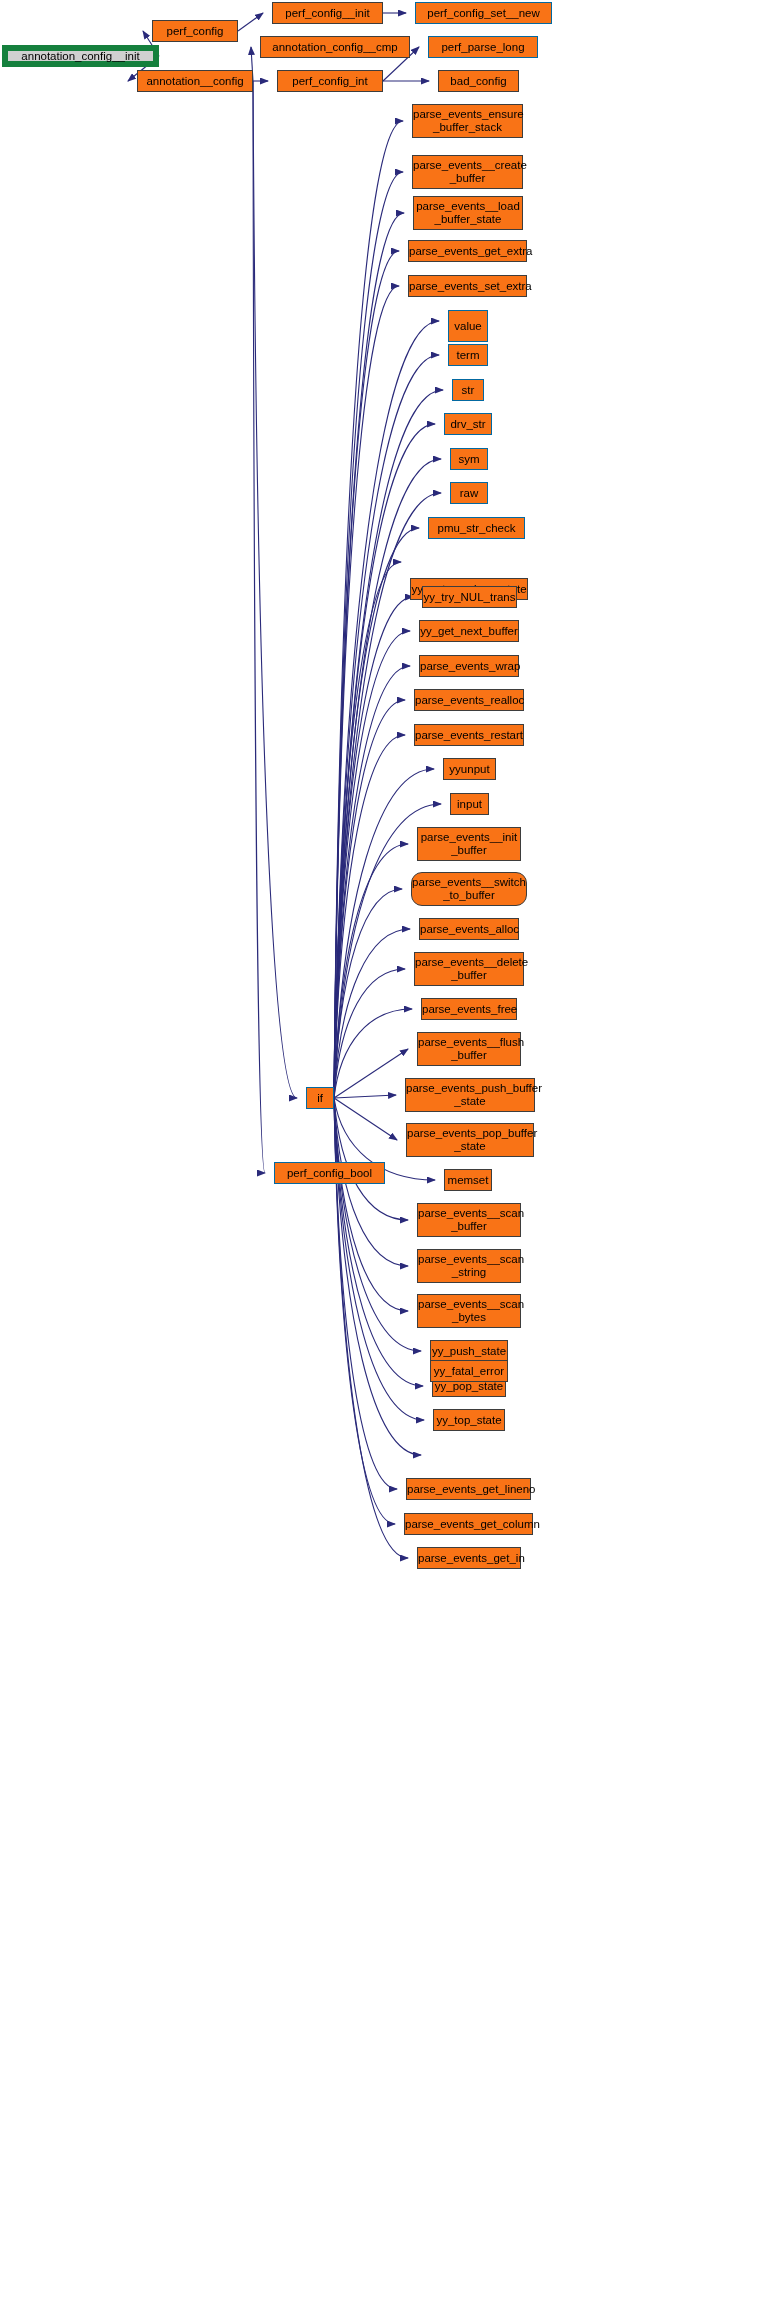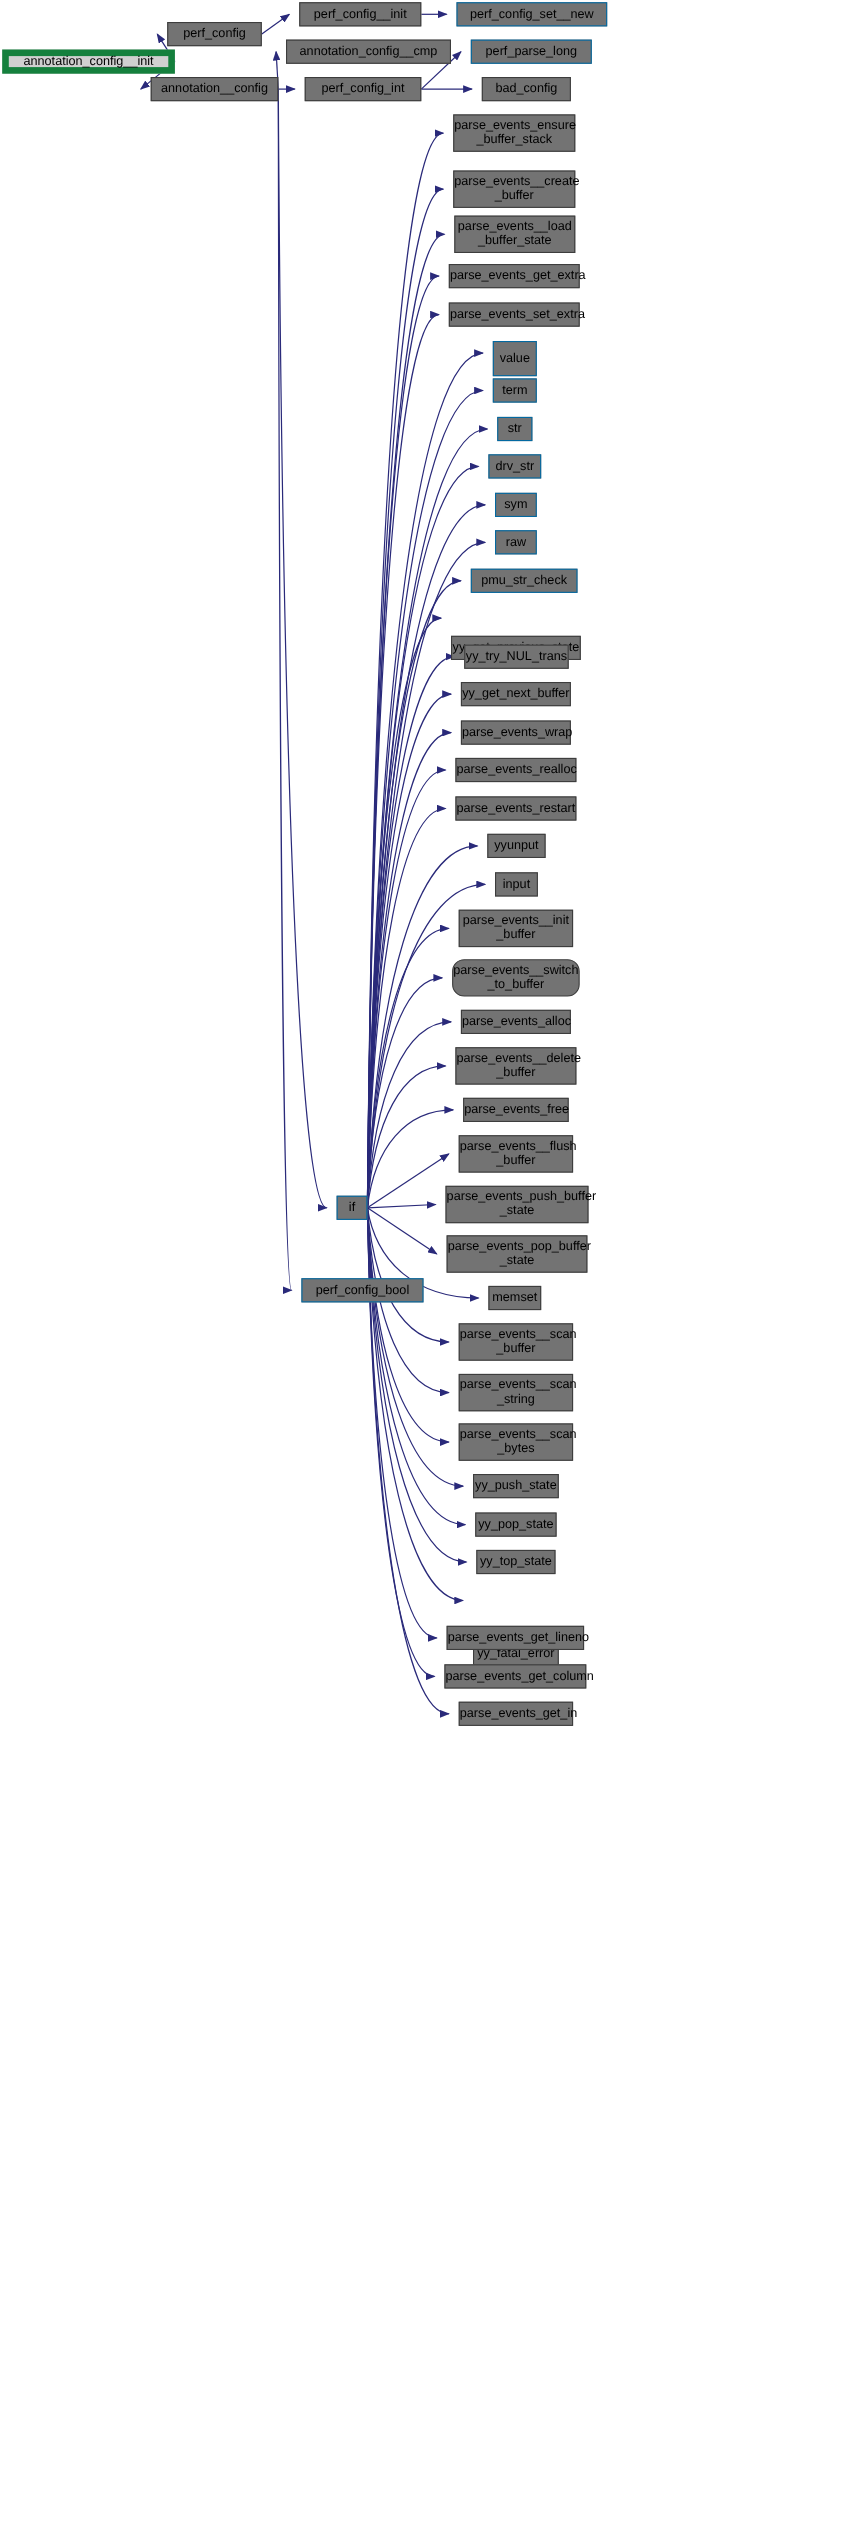--- a/index.html
+++ b/index.html
@@ -26,21 +26,21 @@
   .node {
     position: absolute;
     box-sizing: border-box;
     display: flex;
     align-items: center;
     justify-content: center;
     text-align: center;
     line-height: 1.12;
     font-size: 11.5px;
     color: #000000;
-    background: #737373;
+    background: #f97316;
     border: 1px solid #3d3d3d;
     white-space: pre;
     cursor: default;
     z-index: 2;
   }
   .node.red {
     border: 1px solid #0369a1;
   }
   .node.root {
     background: #d0d0d0;
@@ -165,18 +165,18 @@
       <div class="node" style="left: 444px; top: 1169px; width: 48px; height: 22px;"><span>memset</span></div>
       <div class="node" style="left: 417px; top: 1203px; width: 104px; height: 34px;"><span>parse_events__scan
 _buffer</span></div>
       <div class="node" style="left: 417px; top: 1249px; width: 104px; height: 34px;"><span>parse_events__scan
 _string</span></div>
       <div class="node" style="left: 417px; top: 1294px; width: 104px; height: 34px;"><span>parse_events__scan
 _bytes</span></div>
       <div class="node" style="left: 430px; top: 1340px; width: 78px; height: 22px; text-align: center;"><span>yy_push_state</span></div>
       <div class="node" style="left: 432px; top: 1375px; width: 74px; height: 22px;"><span>yy_pop_state</span></div>
       <div class="node" style="left: 433px; top: 1409px; width: 72px; height: 22px;"><span>yy_top_state</span></div>
-      <div class="node" style="left: 430px; top: 1492px; width: 78px; height: 22px;"><span>yy_fatal_error</span></div>
+      <div class="node" style="left: 430px; top: 1360px; width: 78px; height: 22px;"><span>yy_fatal_error</span></div>
       <div class="node" style="left: 406px; top: 1478px; width: 125px; height: 22px;"><span>parse_events_get_lineno</span></div>
       <div class="node" style="left: 404px; top: 1513px; width: 129px; height: 22px;"><span>parse_events_get_column</span></div>
       <div class="node" style="left: 417px; top: 1547px; width: 104px; height: 22px;"><span>parse_events_get_in</span></div>
     </div>
 </div>
 
 </body></html>

